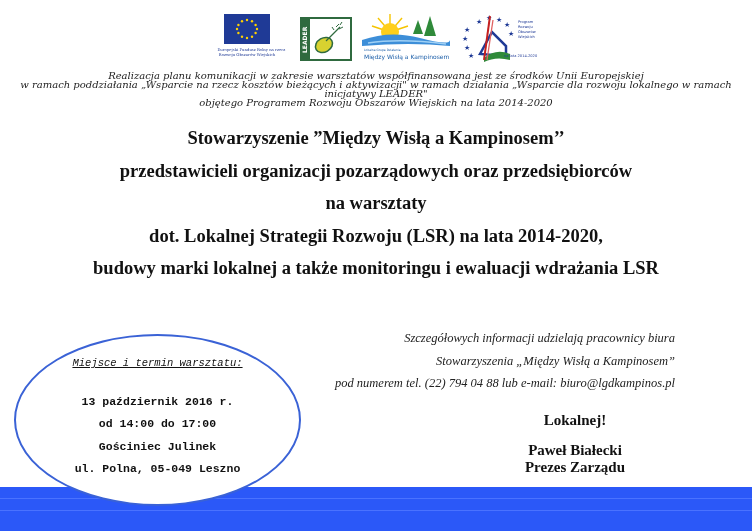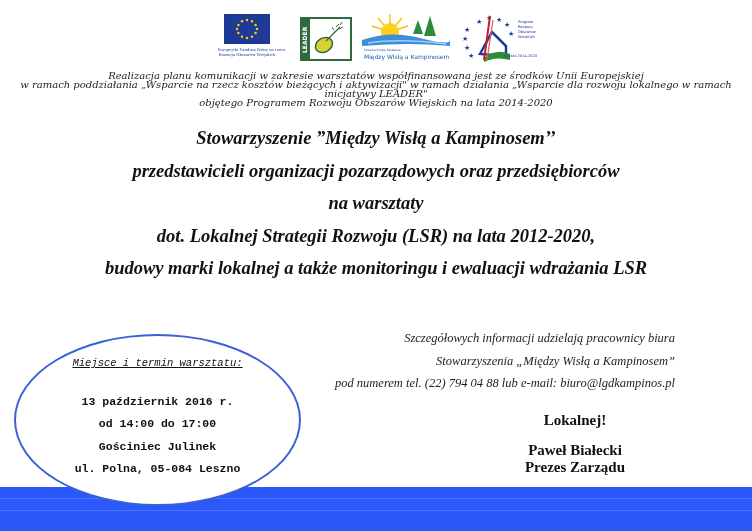--- a/index.html
+++ b/index.html
@@ -24,21 +24,21 @@
   .lgd-cap { position: absolute; left: 4px; top: 41px; font-family: "DejaVu Sans", sans-serif; font-size: 6px; color: #1a5da8; white-space: nowrap; }
   .lgd-small { position: absolute; left: 4px; top: 36px; font-family: "DejaVu Sans", sans-serif; font-size: 3px; color: #1a5da8; white-space: nowrap; }
 
   
   .prow { left: 462px; top: 12px; width: 82px; height: 52px; }
   .prow-txt { position: absolute; left: 56px; top: 8px; font-family: "DejaVu Sans", sans-serif; font-size: 3.6px; line-height: 5px; color: #1f3a96; white-space: nowrap; }
   .prow-years { position: absolute; left: 42px; top: 42px; font-family: "DejaVu Sans", sans-serif; font-size: 3.6px; color: #1f3a96; white-space: nowrap; }
 
   .funding { position: absolute; top: 71px; left: 0; width: 752px; text-align: center; font-family: "DejaVu Serif", serif; font-style: italic; font-size: 10px; line-height: 9px; color: #222; }
 
-  .main { position: absolute; top: 122px; left: 0; width: 752px; text-align: center; font-family: "Liberation Serif", serif; font-weight: bold; font-size: 18.5px; color: #111; font-style: italic; }
+  .main { position: absolute; top: 122px; left: 0; width: 752px; text-align: center; font-family: "Liberation Serif", serif; font-weight: bold; font-size: 18.5px; color: #111; }
   .main .line { height: 32.5px; line-height: 32.5px; white-space: nowrap; }
 
   .contact { position: absolute; top: 327px; left: 290px; width: 385px; text-align: center; font-family: "Liberation Serif", serif; font-style: italic; font-size: 12.5px; color: #222; }
   .contact .line { height: 22.5px; line-height: 22.5px; white-space: nowrap; text-align: right; }
 
   .band { position: absolute; left: 0; top: 487px; width: 752px; height: 44px; background: #2b58f8; }
   .band .stripe { position: absolute; left: 0; width: 752px; height: 1px; background: #4a72ff; }
 
   .ellipse { position: absolute; left: 14px; top: 334px; width: 287px; height: 172px; border: 2.5px solid #3a62d6; border-radius: 50%; background: #ffffff; }
 
@@ -141,21 +141,21 @@
 <div class="funding">
   <div>Realizacja planu komunikacji w zakresie warsztatów współfinansowana  jest ze środków Unii Europejskiej</div>
   <div>w ramach poddziałania „Wsparcie na rzecz kosztów bieżących  i aktywizacji" w ramach działania „Wsparcie dla rozwoju lokalnego w ramach inicjatywy LEADER"</div>
   <div>objętego Programem Rozwoju Obszarów Wiejskich na lata 2014-2020</div>
 </div>
 
 <div class="main">
   <div class="line">Stowarzyszenie  ”Między Wisłą a Kampinosem’’</div>
   <div class="line">przedstawicieli organizacji pozarządowych oraz przedsiębiorców</div>
   <div class="line">na warsztaty</div>
-  <div class="line">dot.  Lokalnej Strategii Rozwoju (LSR) na lata 2012-2020,</div>
+  <div class="line">dot.  Lokalnej Strategii Rozwoju (LSR) na lata 2014-2020,</div>
   <div class="line">budowy marki lokalnej  a także monitoringu i ewaluacji  wdrażania LSR</div>
 </div>
 
 <div class="contact">
   <div class="line">Szczegółowych informacji udzielają pracownicy  biura</div>
   <div class="line">Stowarzyszenia „Między Wisłą a Kampinosem”</div>
   <div class="line">pod  numerem tel. (22) 794 04 88 lub e-mail: biuro@lgdkampinos.pl</div>
 </div>
 
 <div class="band">
@@ -163,21 +163,21 @@
   <div class="stripe" style="top:23px"></div>
 </div>
 
 <div class="ellipse"></div>
 
 <div class="venue">
   <div class="venue-title"><span>Miejsce i termin warsztatu:</span></div>
   <div class="venue-line" style="top:61px">13 październik 2016 r.</div>
   <div class="venue-line" style="top:83px">od 14:00 do 17:00</div>
   <div class="venue-line" style="top:106px">Gościniec Julinek</div>
-  <div class="venue-line" style="top:128px">ul. Polna, 05-084 Leszno</div>
+  <div class="venue-line" style="top:128px">ul. Polna, 05-049 Leszno</div>
 </div>
 
 <div class="sign">
   <div style="height:20px;line-height:20px">Lokalnej!</div>
   <div style="height:12px"></div>
   <div style="height:17px;line-height:17px">Paweł Białecki</div>
   <div style="height:17px;line-height:17px">Prezes Zarządu</div>
 </div>
 
 </body></html>

